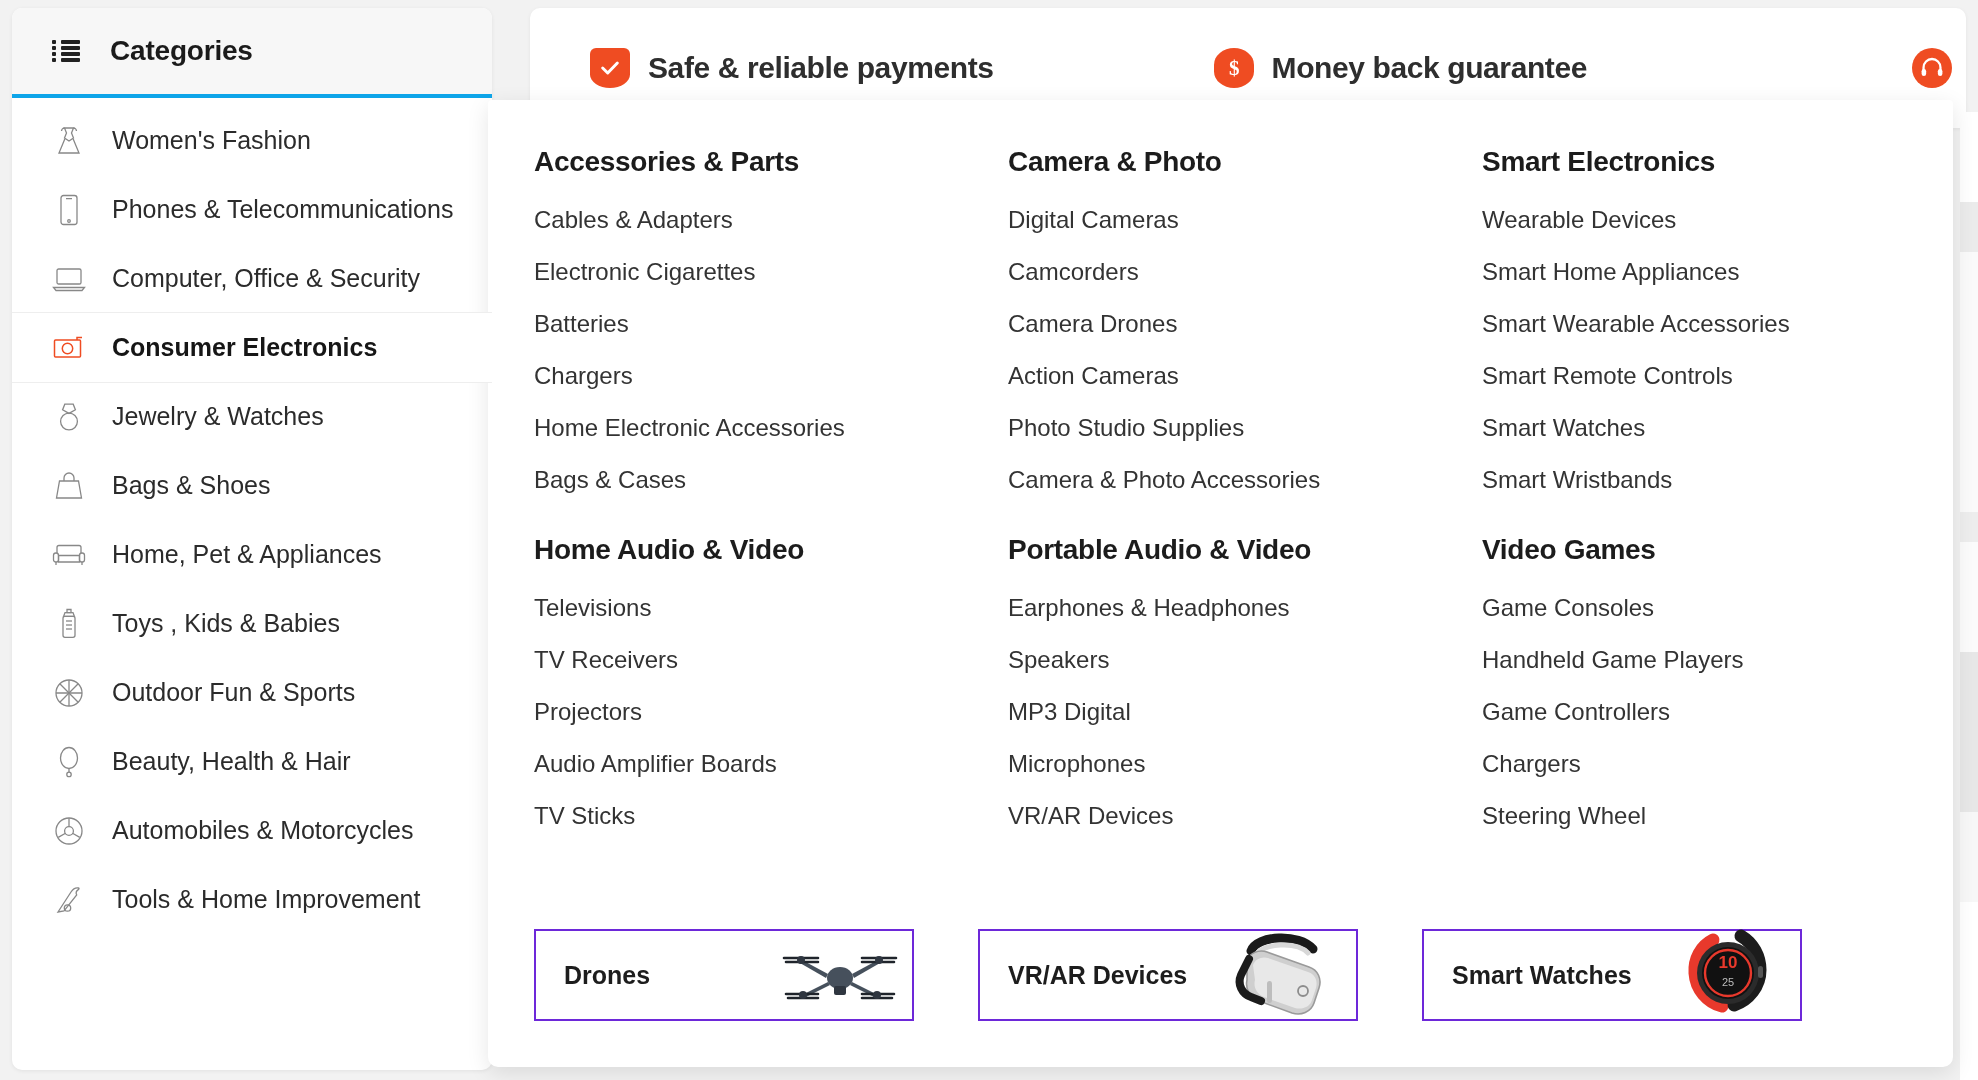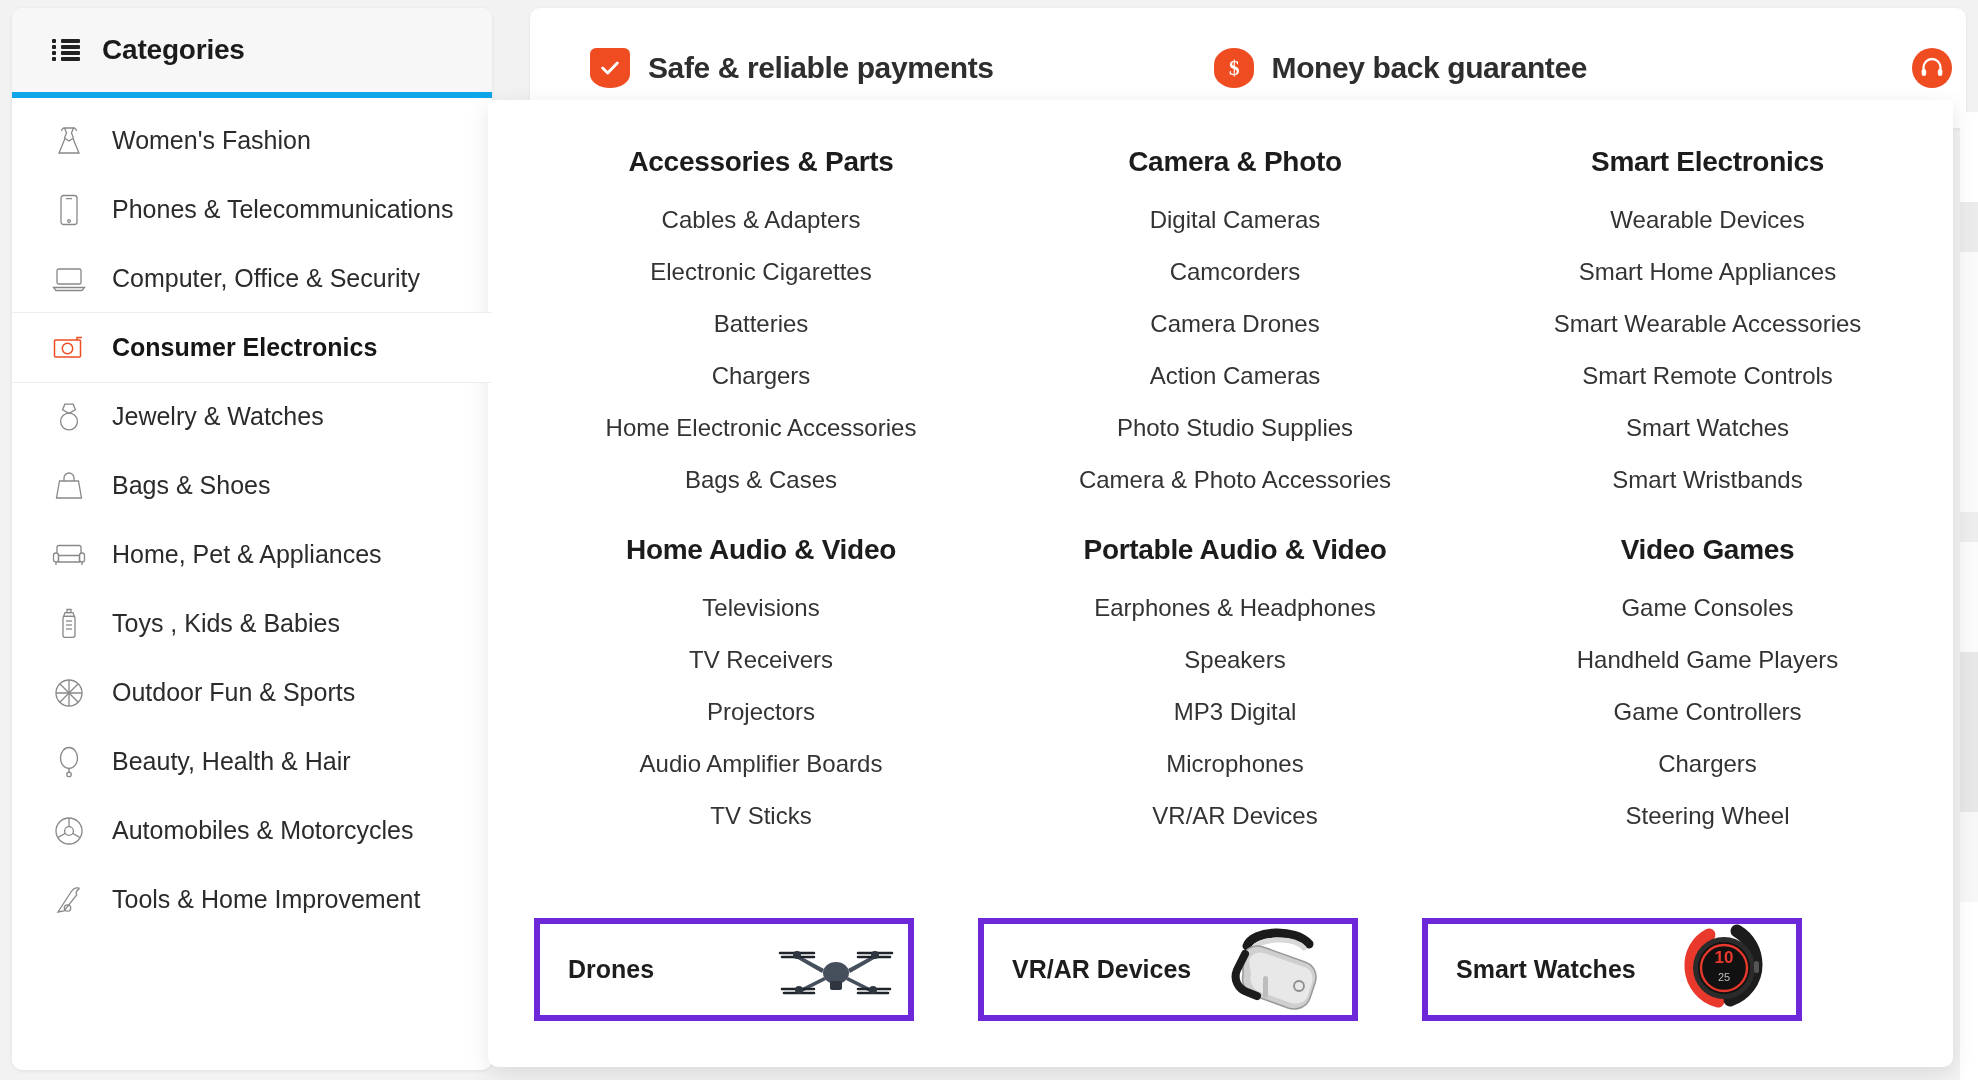--- a/index.html
+++ b/index.html
@@ -29,25 +29,25 @@
     height: 1062px;
     background: #ffffff;
     border-radius: 10px;
     box-shadow: 0 1px 4px rgba(0,0,0,0.07);
     overflow: hidden;
   }
 
   .sidebar-header {
     display: flex;
     align-items: center;
-    gap: 22px;
+    gap: 30px;
     height: 90px;
     padding: 0 40px;
     background: #f7f7f7;
-    border-bottom: 6px solid #0ea5e9;
+    border-bottom: 4px solid #0ea5e9;
   }
   .sidebar-header .title {
     font-size: 28px;
     font-weight: bold;
     color: #1b1b1b;
     letter-spacing: -0.2px;
   }
 
   .hamburger-icon {
     width: 28px; height: 22px;
@@ -137,21 +137,20 @@
     position: absolute;
     left: 488px;
     top: 100px;
     width: 1465px;
     height: 967px;
     background: #ffffff;
     border-radius: 4px 4px 10px 10px;
     box-shadow: 0 6px 22px rgba(0,0,0,0.10);
     padding: 46px 0 0 46px;
     overflow: hidden;
-    text-align: center;
   }
 
   .mp-grid {
     display: grid;
     grid-template-columns: 474px 474px 1fr;
     row-gap: 0;
   }
 
   .mp-col { padding-right: 20px; }
 
@@ -178,22 +177,22 @@
   .promo-row {
     position: absolute;
     left: 46px;
     bottom: 46px;
     width: 1380px;
     display: grid;
     grid-template-columns: 380px 380px 380px;
     column-gap: 64px;
   }
   .promo-card {
-    height: 103px;
-    border: 6px solid #6d28d9;
+    height: 92px;
+    border: 2px solid #6d28d9;
     background: #fff;
     display: flex;
     align-items: center;
     padding: 0 0 0 28px;
     position: relative;
     cursor: pointer;
   }
   .promo-card .promo-title {
     font-size: 25px;
     font-weight: bold;

